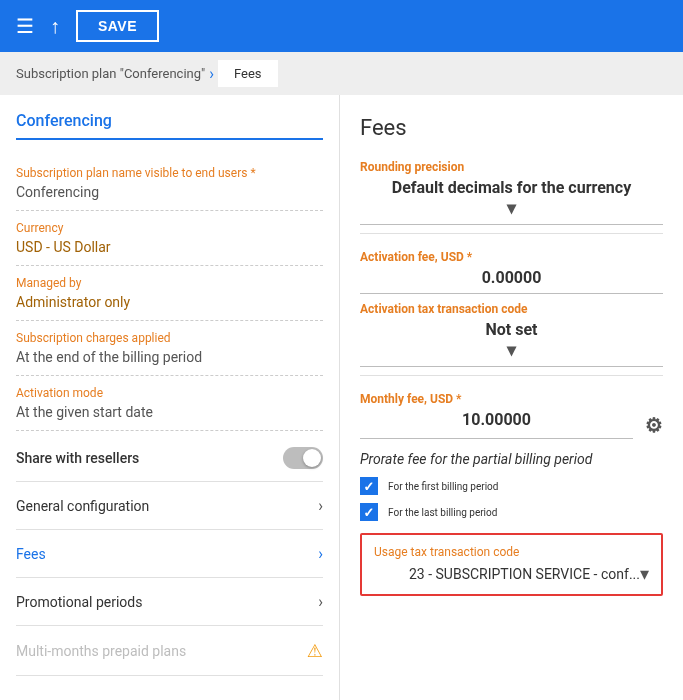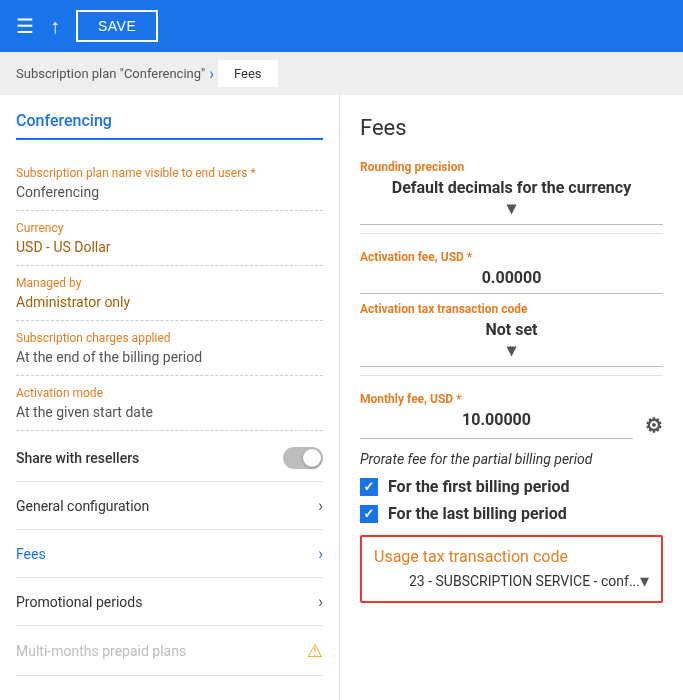--- a/index.html
+++ b/index.html
@@ -21,21 +21,21 @@
       flex: 1;
       color: white;
     }
     .header-icon { color: white; cursor: pointer; font-size: 20px; }
     .save-btn {
       background: #1a73e8;
       color: white;
       border: 2px solid white;
       padding: 6px 20px;
       font-size: 14px;
-      font-weight: 400;
+      font-weight: 700;
       cursor: pointer;
       letter-spacing: 0.5px;
     }
 
     
     .breadcrumb {
       background: #eeeeee;
       padding: 8px 16px;
       display: flex;
       align-items: center;
@@ -192,30 +192,30 @@
       width: 18px;
       height: 18px;
       background: #1a73e8;
       display: flex;
       align-items: center;
       justify-content: center;
       cursor: pointer;
       flex-shrink: 0;
     }
     .checkbox-check { color: white; font-size: 13px; font-weight: bold; }
-    .checkbox-label { font-size: 16px; color: #333; font-weight: bold; }
+    .checkbox-label { font-size: 10px; color: #333; }
 
     .usage-tax-box {
       border: 2px solid #e53935;
       border-radius: 2px;
       padding: 10px 12px;
       margin-top: 12px;
     }
     .usage-tax-label {
-      font-size: 16px;
+      font-size: 12px;
       color: #e67e22;
       margin-bottom: 4px;
     }
     .usage-tax-value {
       font-size: 14px;
       color: #333;
       display: flex;
       align-items: center;
       justify-content: flex-end;
     }

